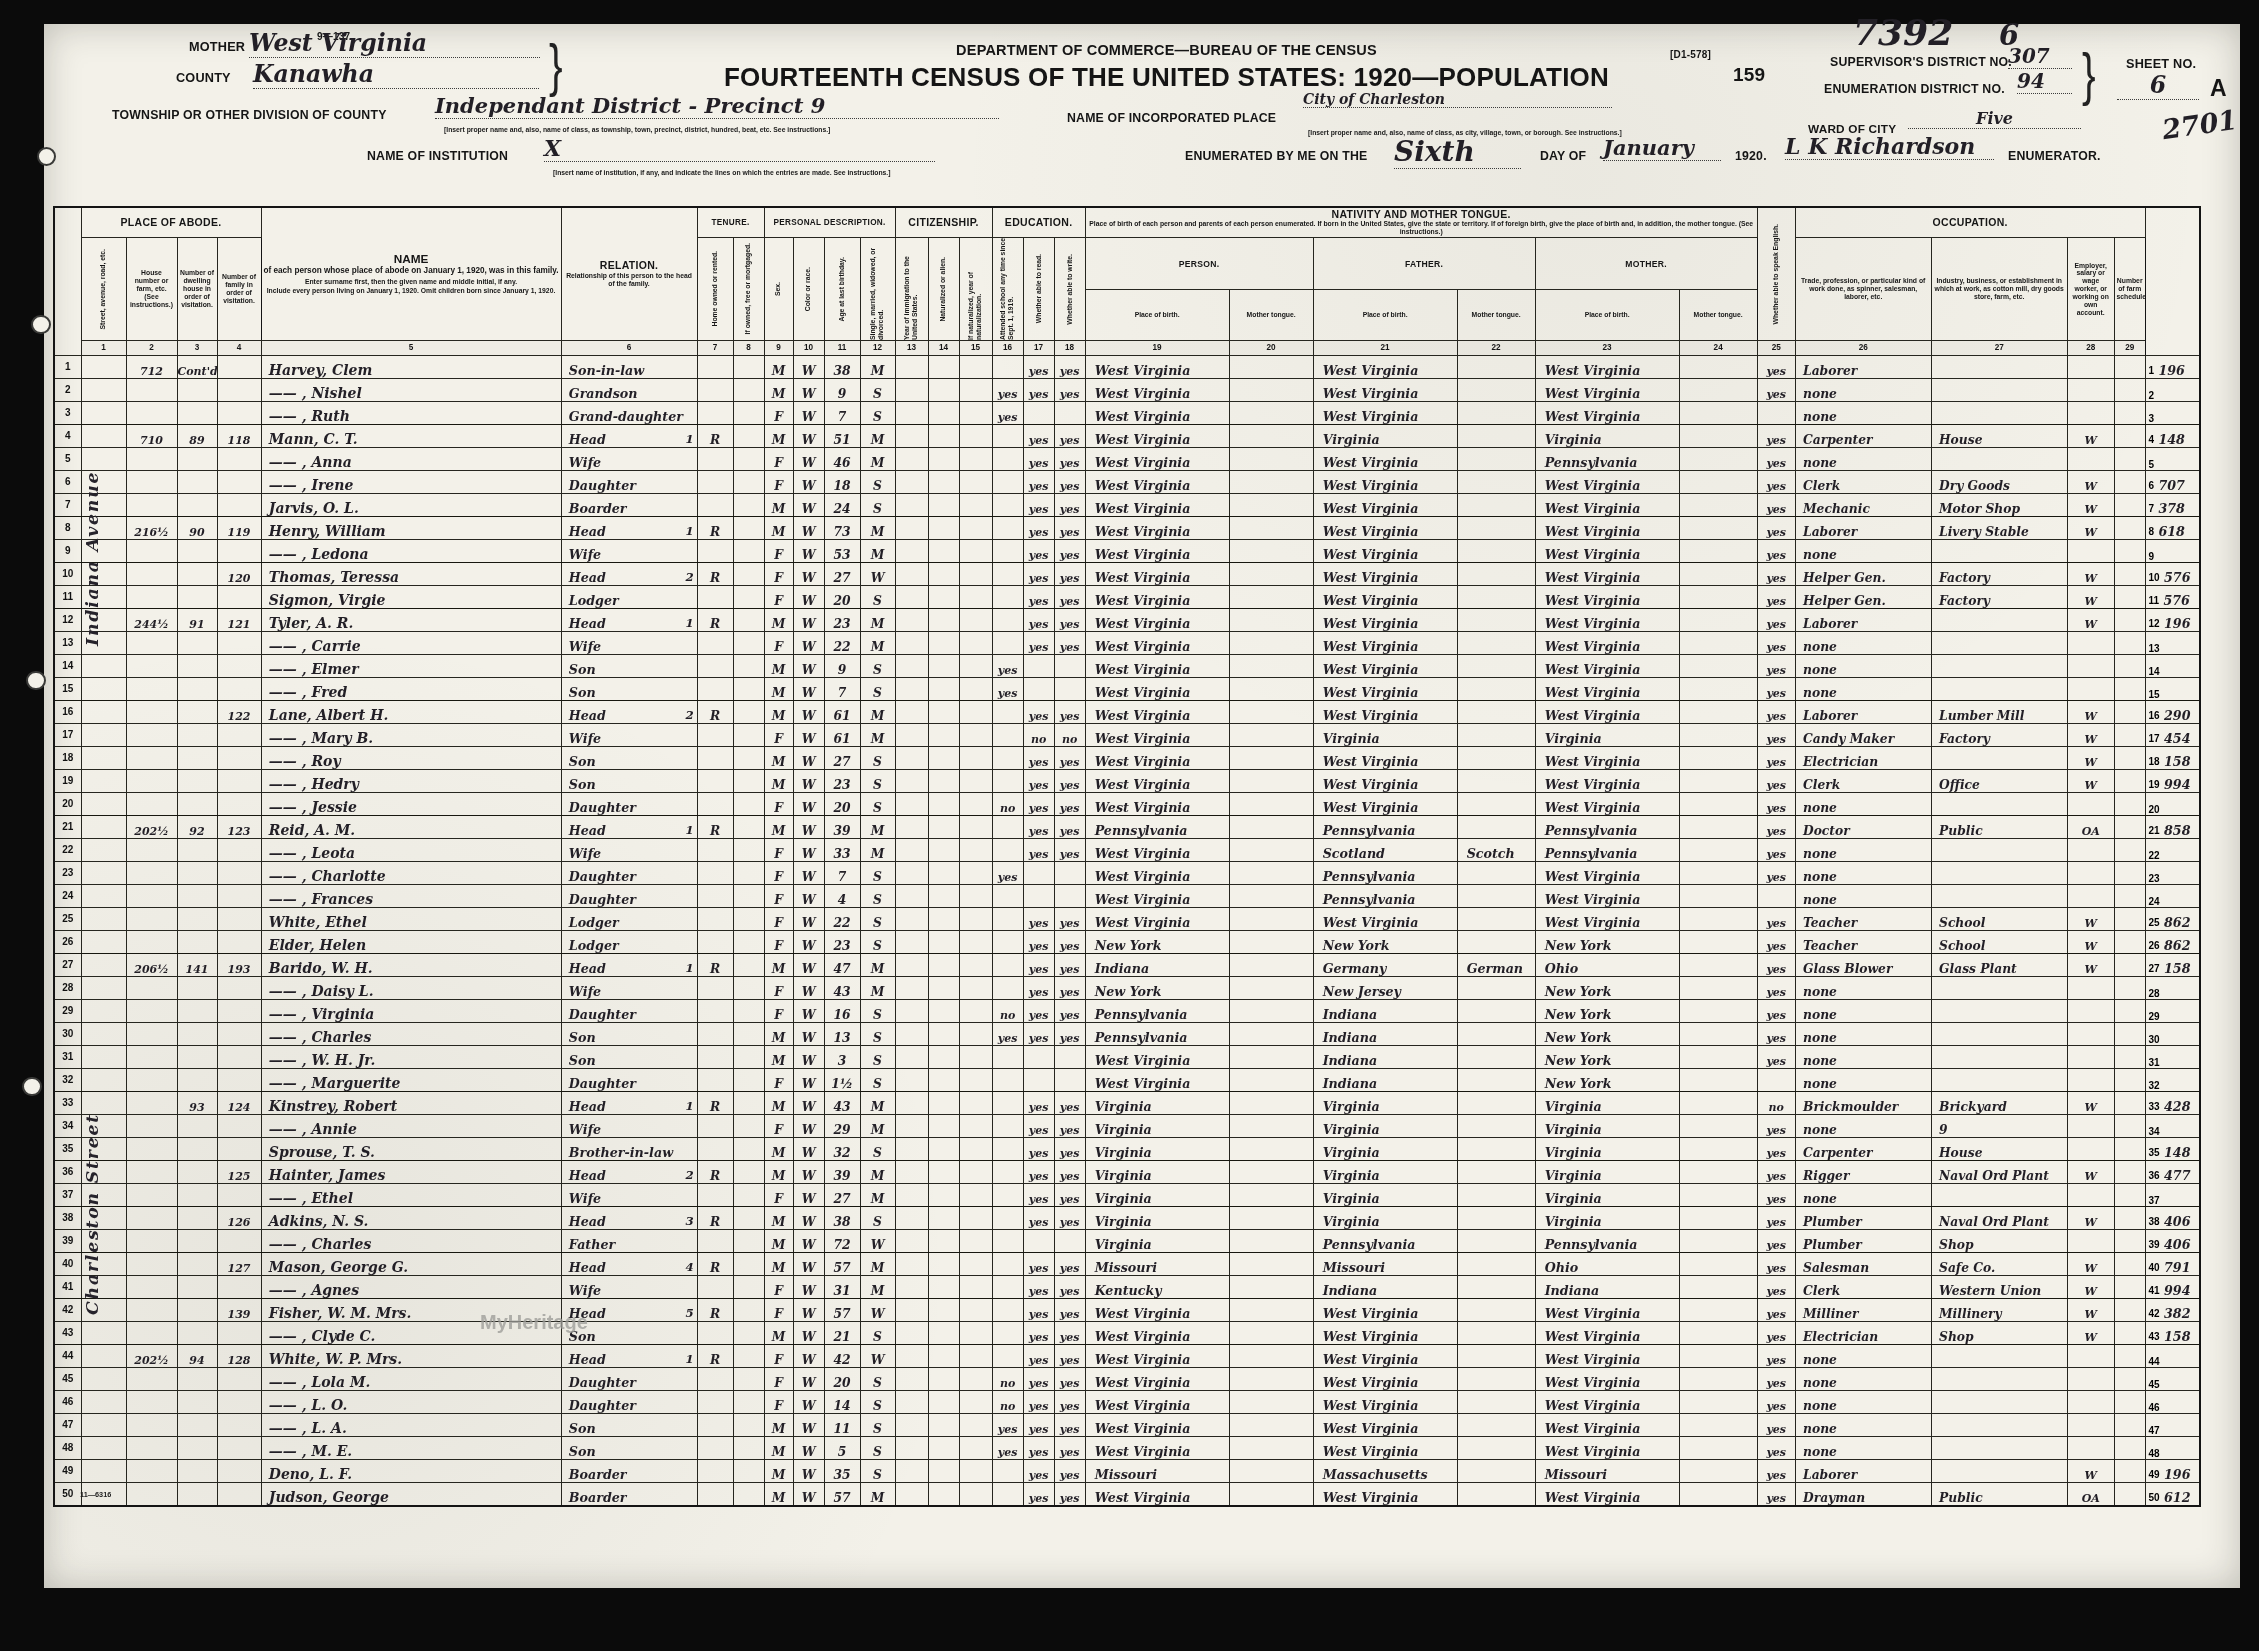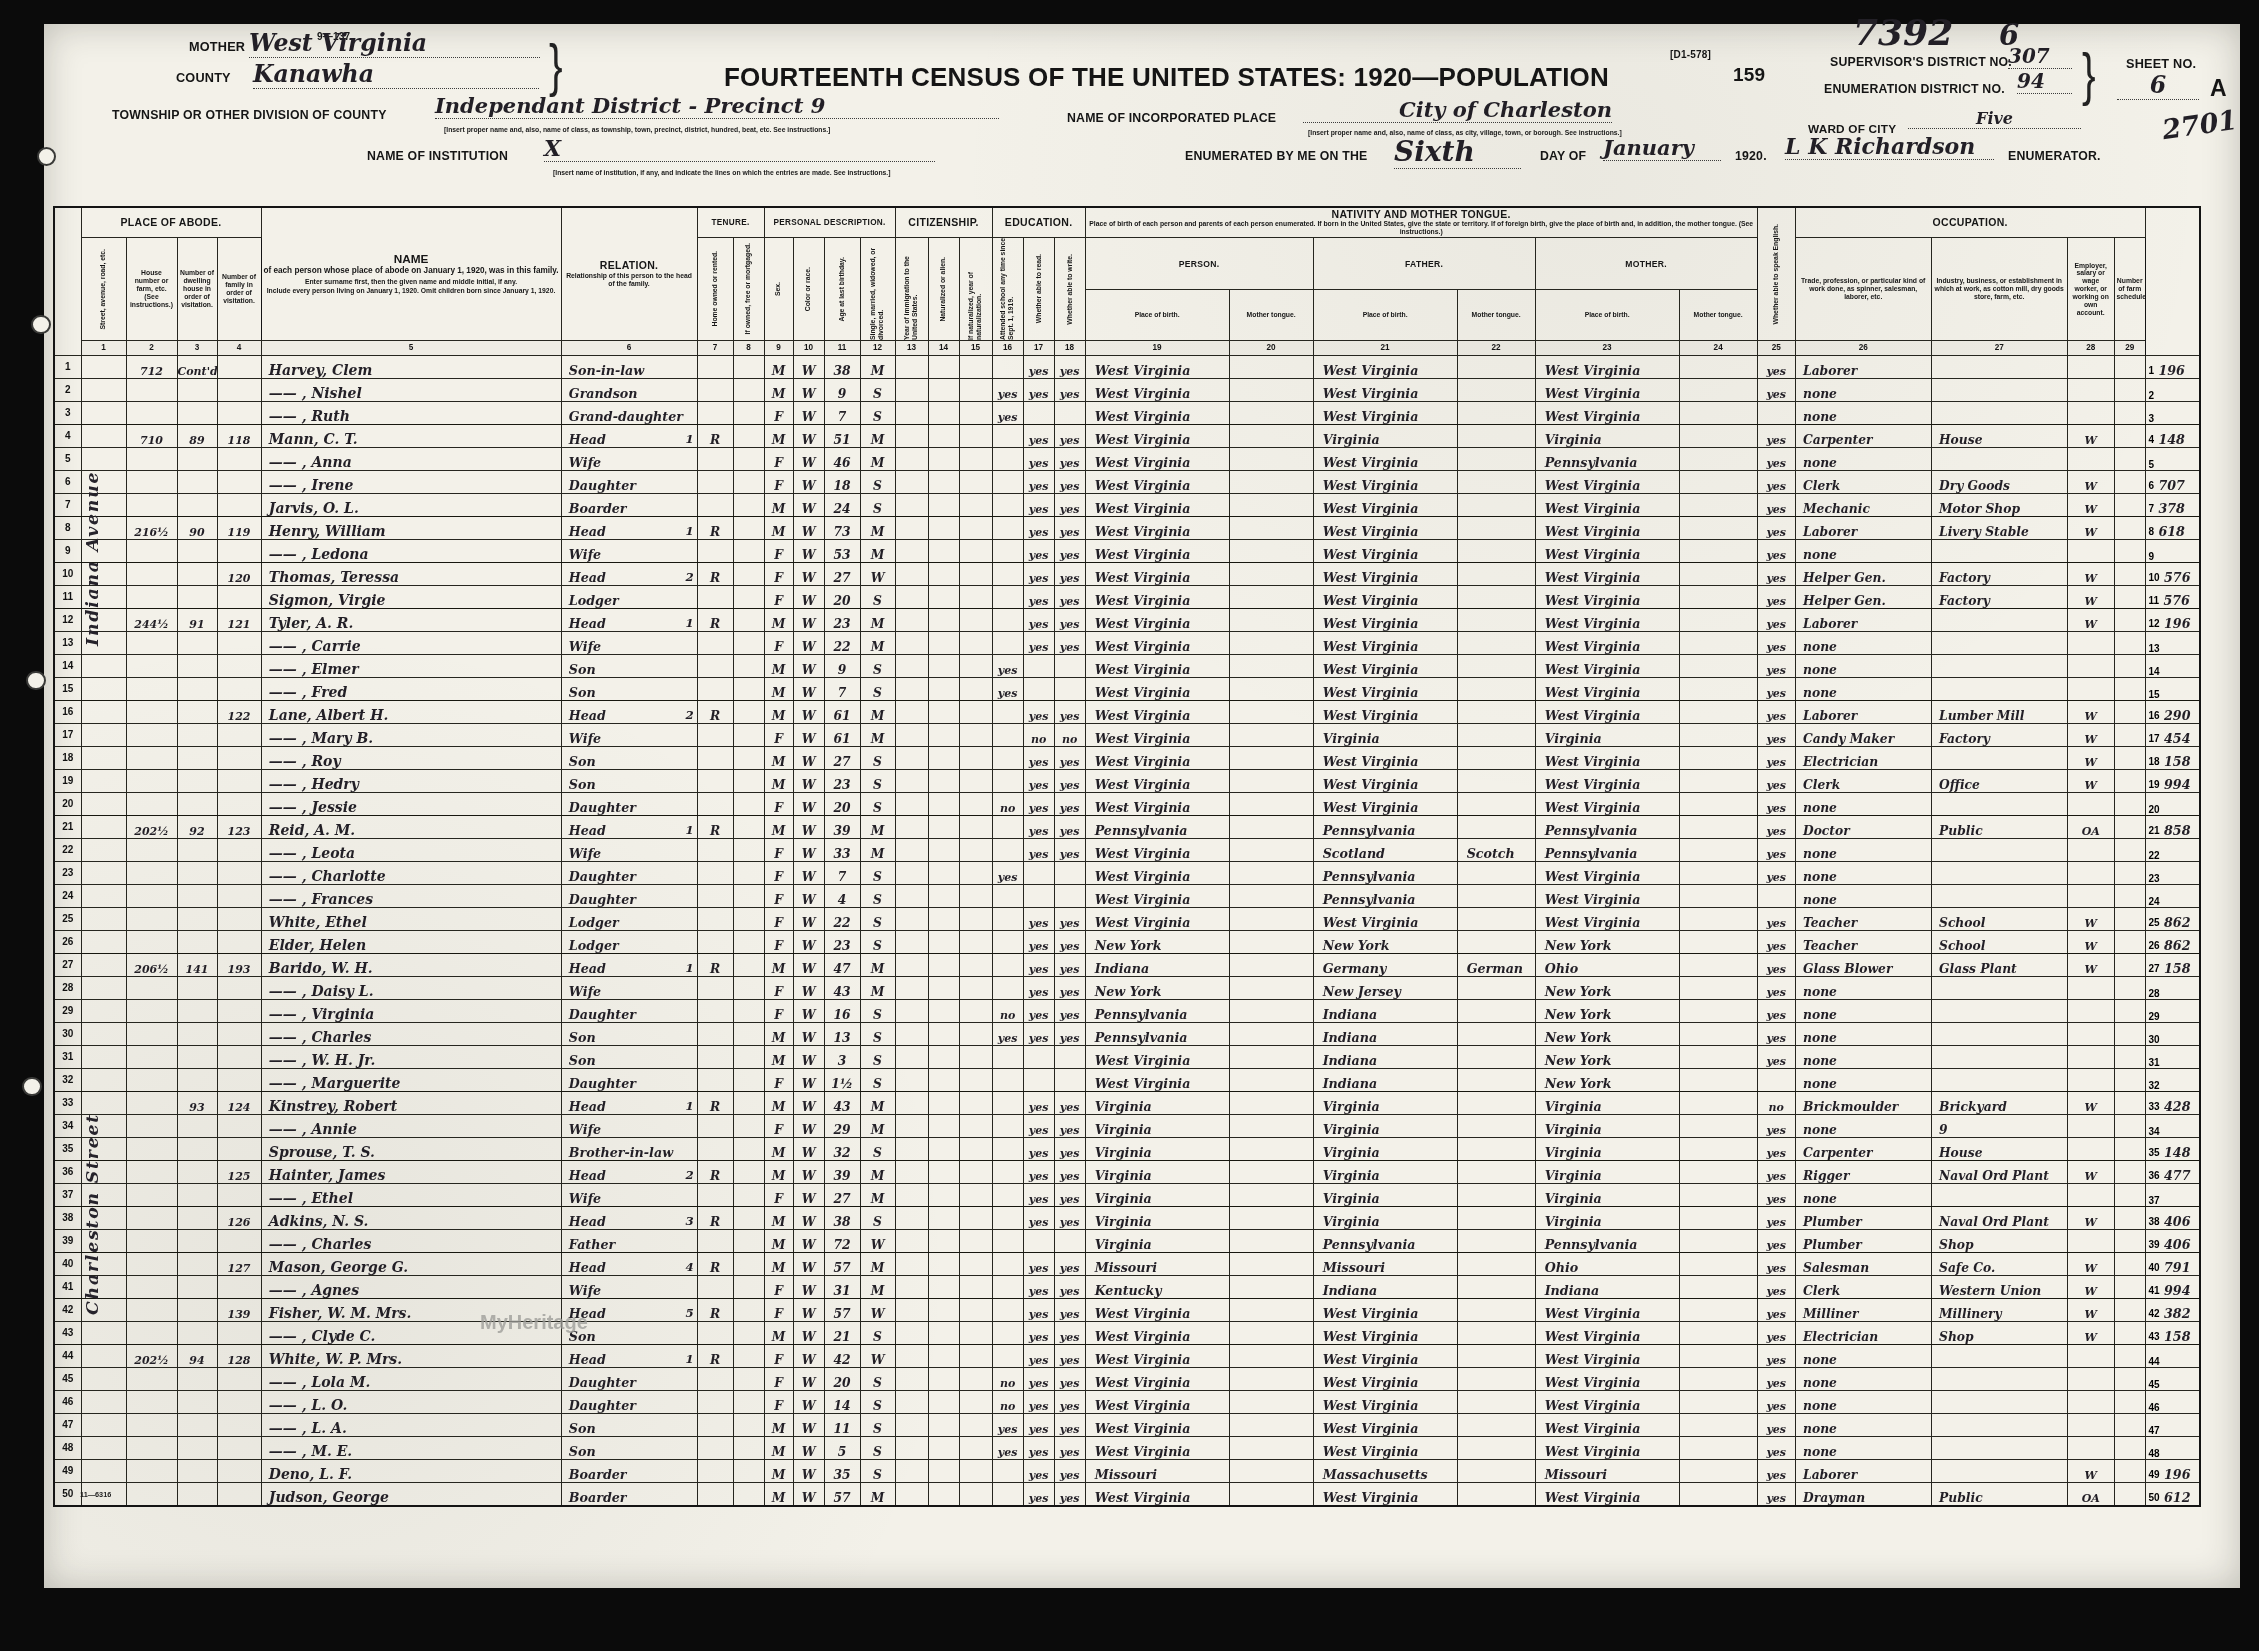--- a/index.html
+++ b/index.html
@@ -70,28 +70,29 @@
 
   <div class="hdr">
     <div class="abs pl" style="left:273px; top:7.3px; font-size:10px;">9—137</div>
 
     <div class="abs pl" style="left:145px; top:16.4px; font-size:12.7px;">MOTHER</div>
     <div class="abs hw dot" style="left:205px; top:5.5px; font-size:23.6px; width:291px;">West Virginia</div>
     <div class="abs pl" style="left:132px; top:47px; font-size:12.7px;">COUNTY</div>
     <div class="abs hw dot" style="left:209px; top:36px; font-size:23.6px; width:286px;">Kanawha</div>
     <div class="abs brace" style="left:502px; top:7.3px;">}</div>
 
+    <div class="abs pl" style="left:427px; top:18px; width:1391px; text-align:center; font-size:14.5px;">DEPARTMENT OF COMMERCE—BUREAU OF THE CENSUS</div>
     <div class="abs pl" style="left:345px; top:38px; width:1555px; text-align:center; font-size:26px;">FOURTEENTH CENSUS OF THE UNITED STATES: 1920—POPULATION</div>
 
     <div class="abs pl" style="left:68px; top:84px; font-size:12.3px;">TOWNSHIP OR OTHER DIVISION OF COUNTY</div>
     <div class="abs hw dot" style="left:391px; top:69px; font-size:21px; width:564px;">Independant District - Precinct 9</div>
     <div class="abs note" style="left:400px; top:102px; width:564px; white-space:normal;">[Insert proper name and, also, name of class, as township, town, precinct, district, hundred, beat, etc.  See instructions.]</div>
 
     <div class="abs pl" style="left:1023px; top:87px; font-size:12.3px;">NAME OF INCORPORATED PLACE</div>
-    <div class="abs hw dot" style="left:1259px; top:73px; font-size:21px; width:309px;text-align:right;">City of Charleston</div>
+    <div class="abs hw dot" style="left:1259px; top:67px; font-size:14px; width:309px;">City of Charleston</div>
     <div class="abs note" style="left:1264px; top:105px; width:318px; white-space:normal;">[Insert proper name and, also, name of class, as city, village, town, or borough.  See instructions.]</div>
 
     <div class="abs pl" style="left:1764px; top:98px; font-size:11.8px;">WARD OF CITY</div>
     <div class="abs hw dot" style="left:1864px; top:85px; font-size:16px; width:173px;text-align:center;">Five</div>
 
     <div class="abs pl" style="left:323px; top:125px; font-size:12.3px;">NAME OF INSTITUTION</div>
     <div class="abs hw dot" style="left:500px; top:111px; font-size:22px; width:391px;">X</div>
     <div class="abs note" style="left:509px; top:145px; width:509px;">[Insert name of institution, if any, and indicate the lines on which the entries are made.  See instructions.]</div>
 
     <div class="abs pl" style="left:1141px; top:125px; font-size:12.3px;">ENUMERATED BY ME ON THE</div>

